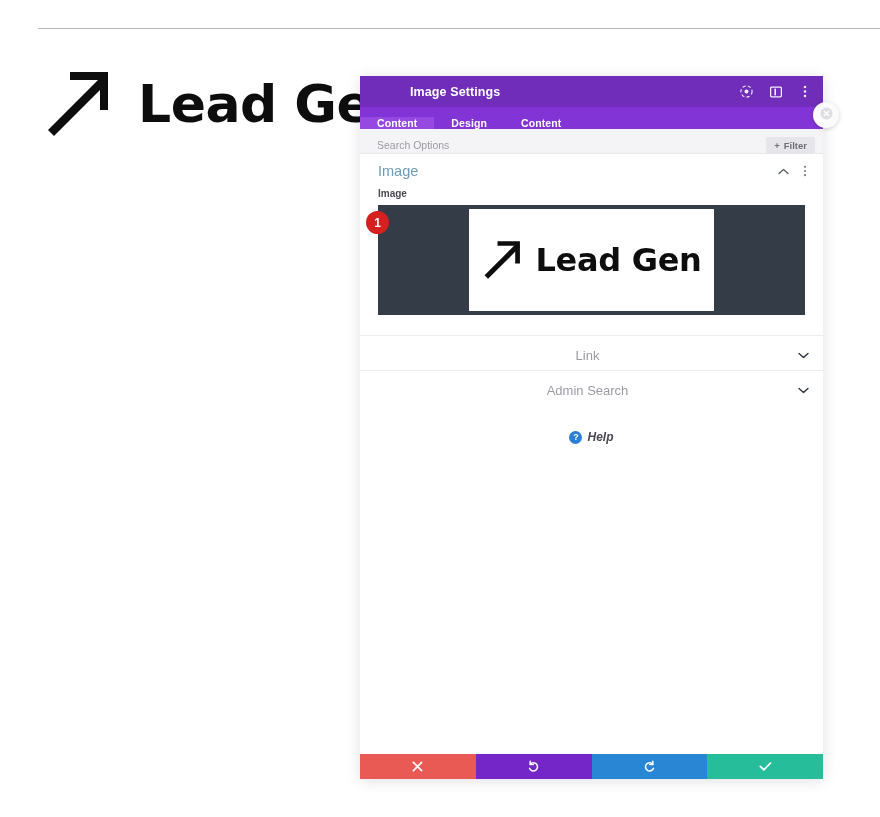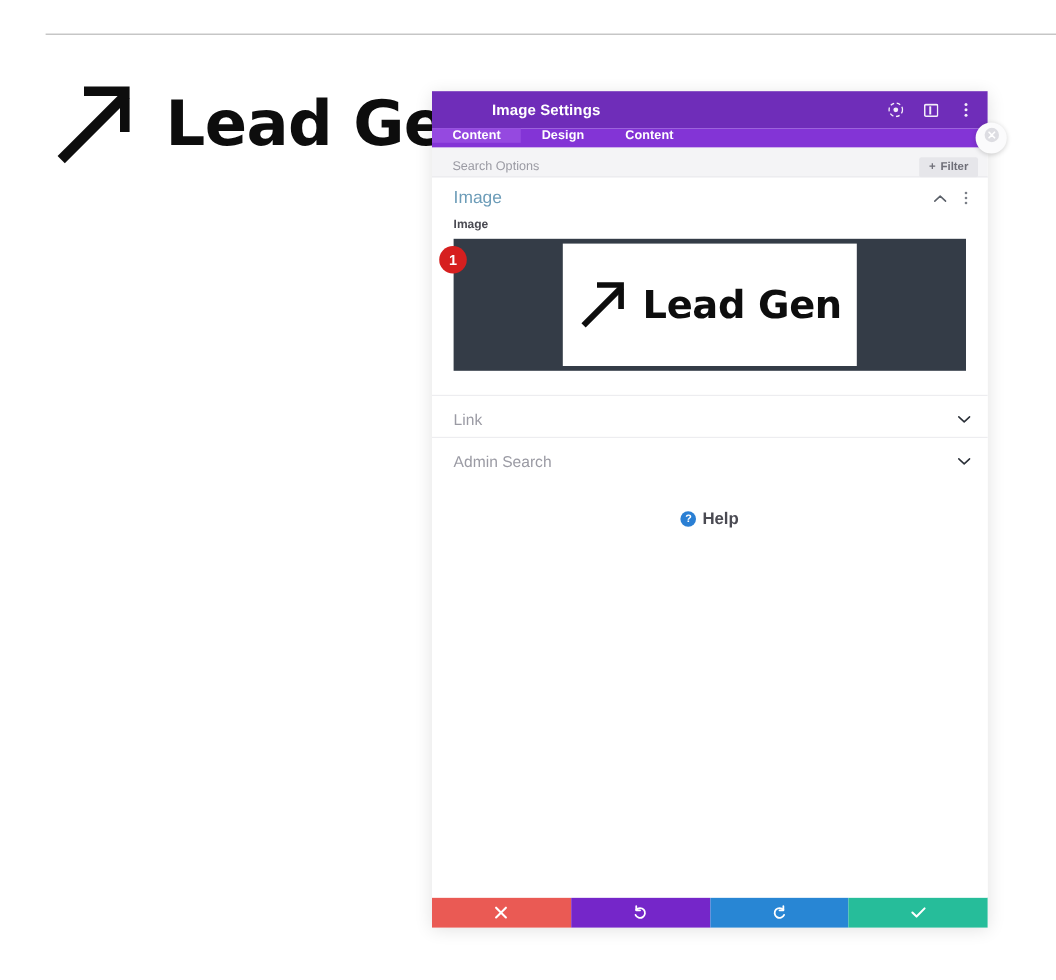--- a/index.html
+++ b/index.html
@@ -90,23 +90,23 @@
     align-items: center;
     justify-content: center;
     opacity: 0.92;
     cursor: pointer;
   }
   .header-icons svg { display: block; }
 
   
   .tab-bar {
     background: #8334d6;
-    height: 16px;
-    display: flex;
-    align-items: flex-start;
+    height: 22px;
+    display: flex;
+    align-items: flex-end;
   }
   .tab {
     color: #ffffff;
     font-size: 10.5px;
     font-weight: 700;
     display: flex;
     align-items: center;
     justify-content: center;
     padding: 0 17px;
     cursor: pointer;
@@ -249,20 +249,21 @@
 
   
   .section-row {
     height: 35px;
     border-top: 1px solid #ededf0;
     display: flex;
     align-items: center;
     padding: 4px 14px 0 18px;
     box-sizing: border-box;
     cursor: pointer;
+    text-align: center;
   }
   .section-row:last-of-type { border-bottom: 1px solid #ededf0; }
   .section-row-title {
     flex: 1;
     color: #9b9ba4;
     font-size: 13px;
     font-weight: 400;
   }
   .chev {
     width: 12px;
@@ -287,23 +288,24 @@
     background: #2a7fd4;
     color: #ffffff;
     font-size: 9px;
     font-weight: 700;
     display: flex;
     align-items: center;
     justify-content: center;
     line-height: 1;
   }
   .help-label {
-    font-size: 14px;
+    font-size: 12px;
     font-weight: 700;
     color: #4a4a52;
+    font-style: italic;
   }
 
   
   .modal-footer {
     display: flex;
     height: 25px;
   }
   .footer-btn {
     flex: 1;
     border: none;

